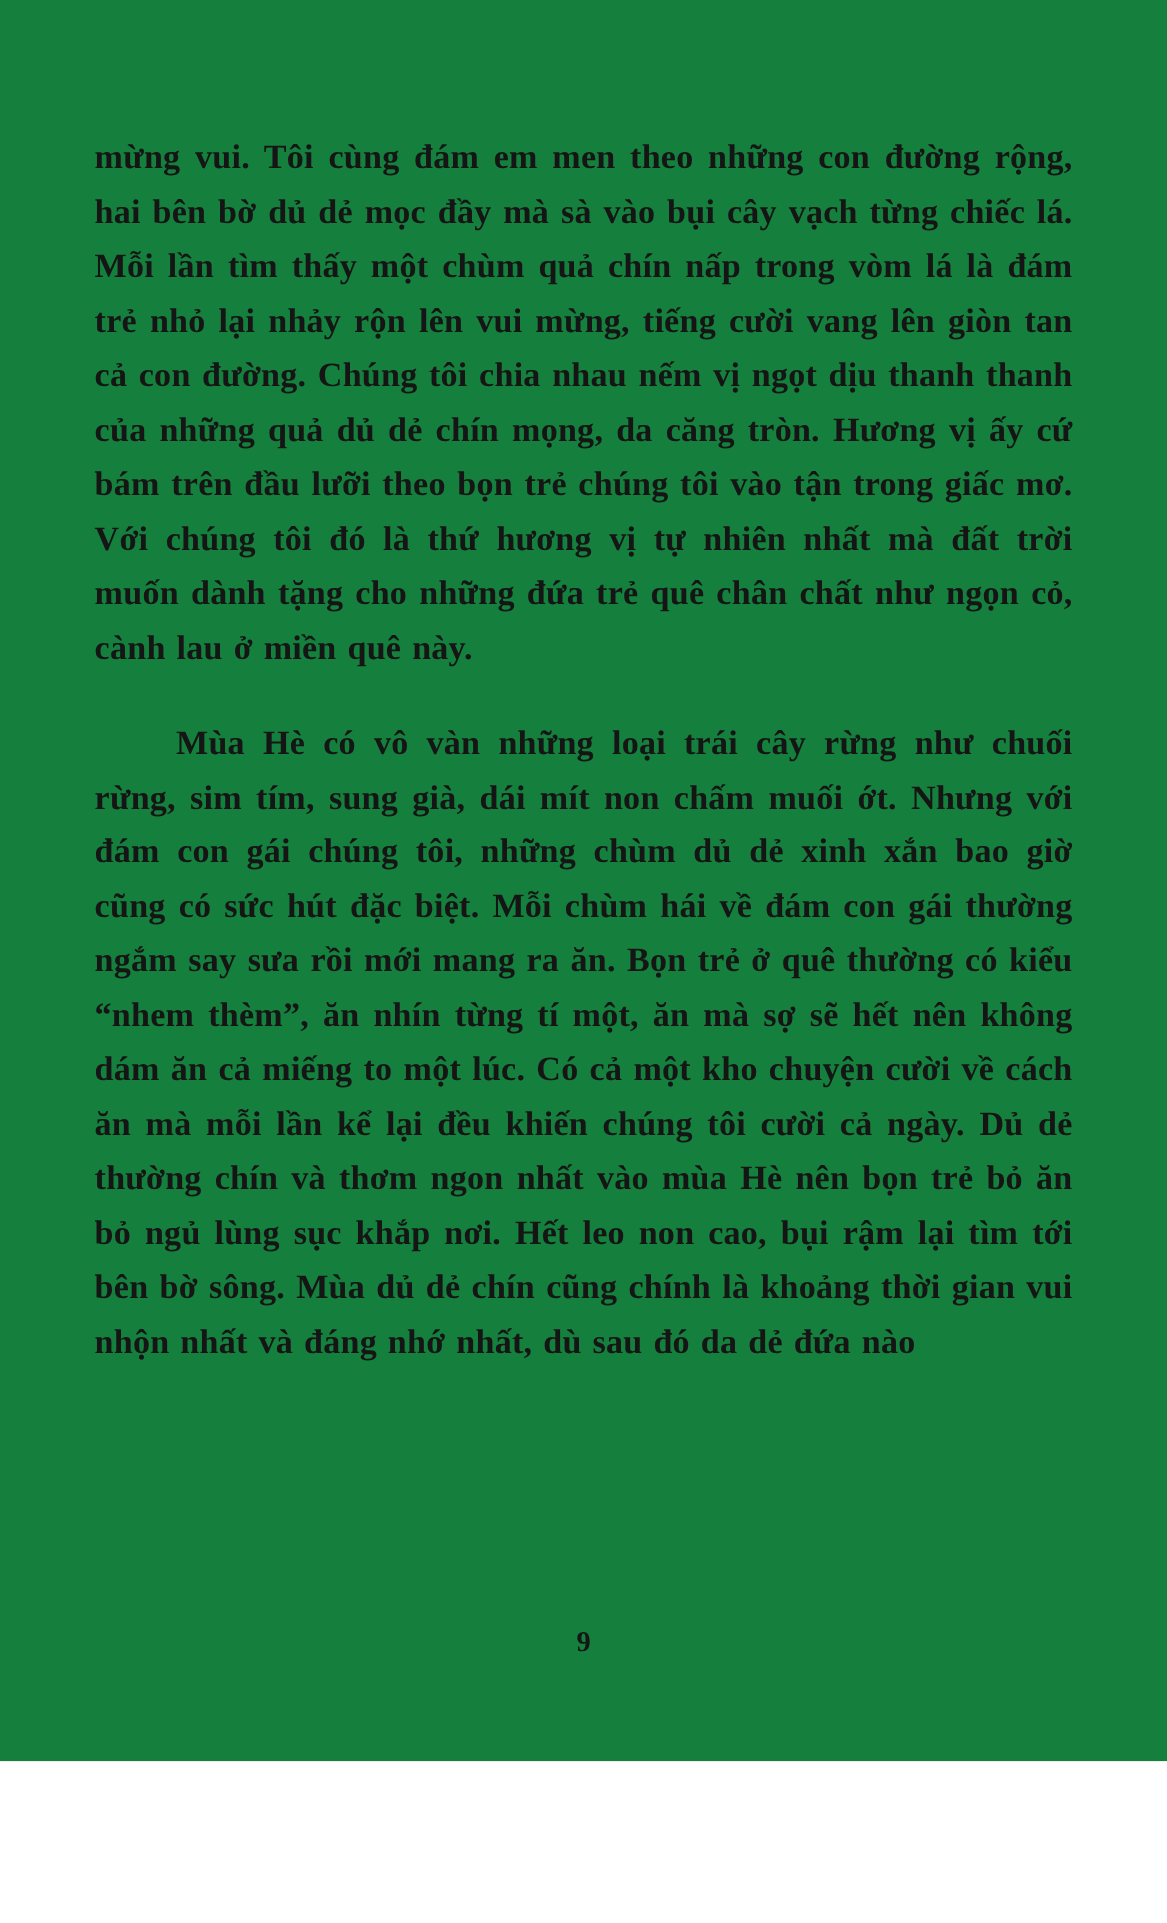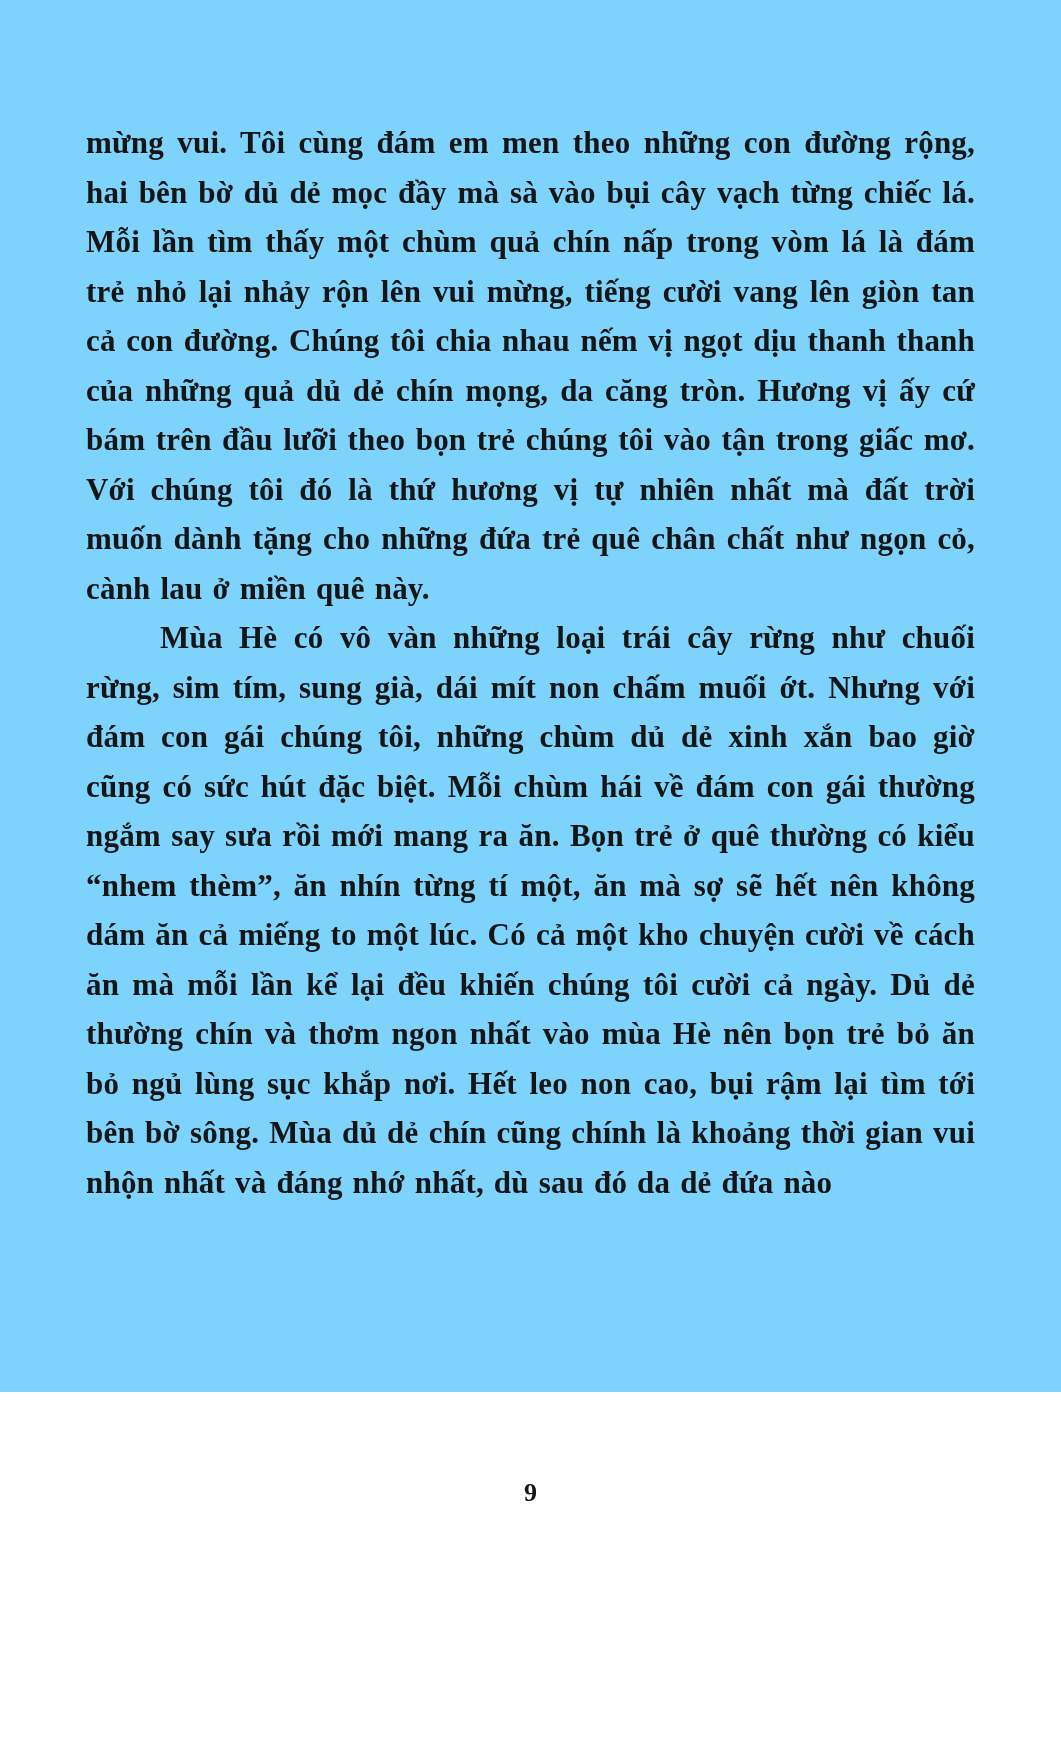--- a/index.html
+++ b/index.html
@@ -13,37 +13,38 @@
     position: relative;
     font-family: "Liberation Serif", "DejaVu Serif", serif;
     color: #111111;
     overflow: hidden;
   }
   .page {
     position: absolute;
     top: 0;
     left: 0;
     width: 1061px;
-    height: 1392px;
-    background: #7dd3fc;
+    height: 1601px;
+    background: #15803d;
     box-sizing: border-box;
     padding: 118px 86px 0 86px;
   }
   .body-text p {
     margin: 0;
     font-size: 31px;
     font-weight: 700;
     line-height: 49.5px;
     text-align: justify;
     letter-spacing: 0.2px;
     word-spacing: 2px;
     color: #151515;
   }
   .body-text p.indented {
     text-indent: 74px;
+    margin-top: 37px;
   }
   .page-number {
     position: absolute;
     top: 1478px;
     left: 0;
     width: 100%;
     text-align: center;
     font-size: 26px;
     font-weight: 700;
     color: #151515;

